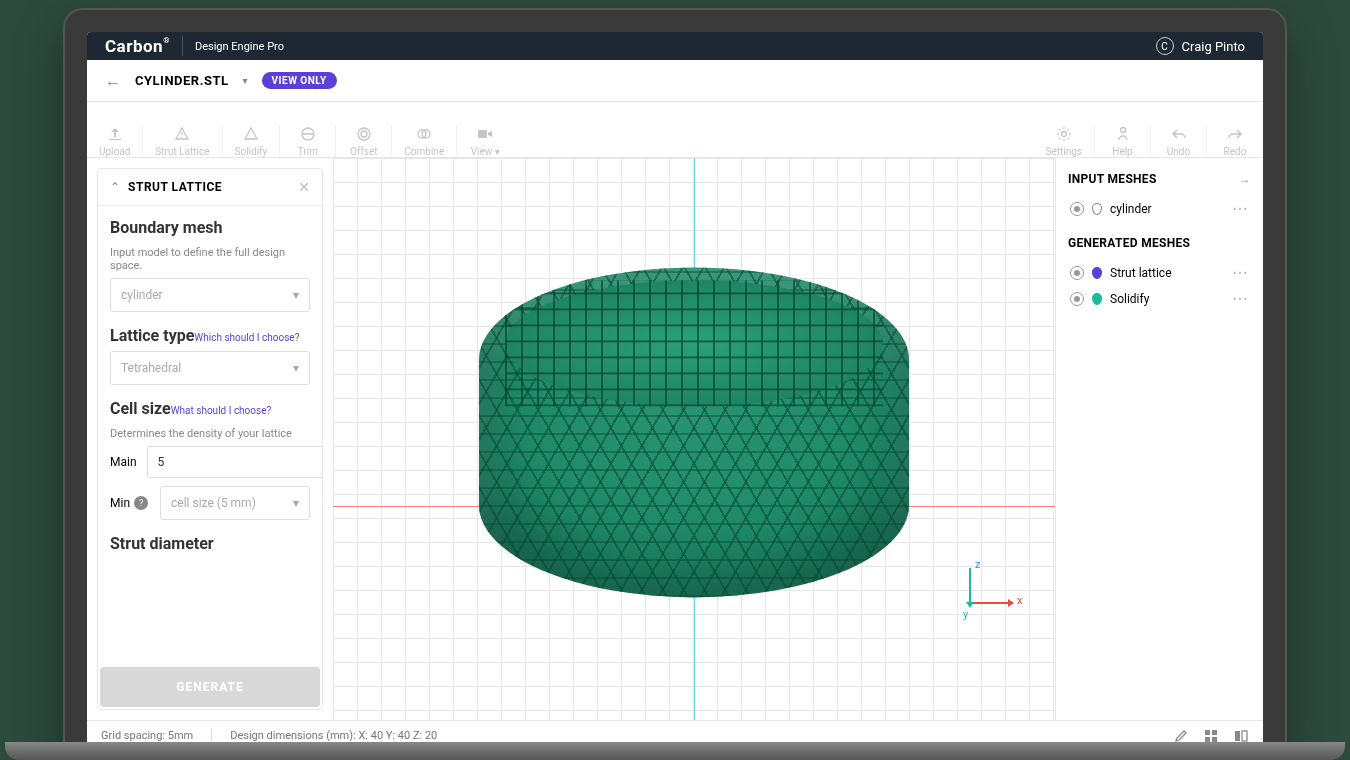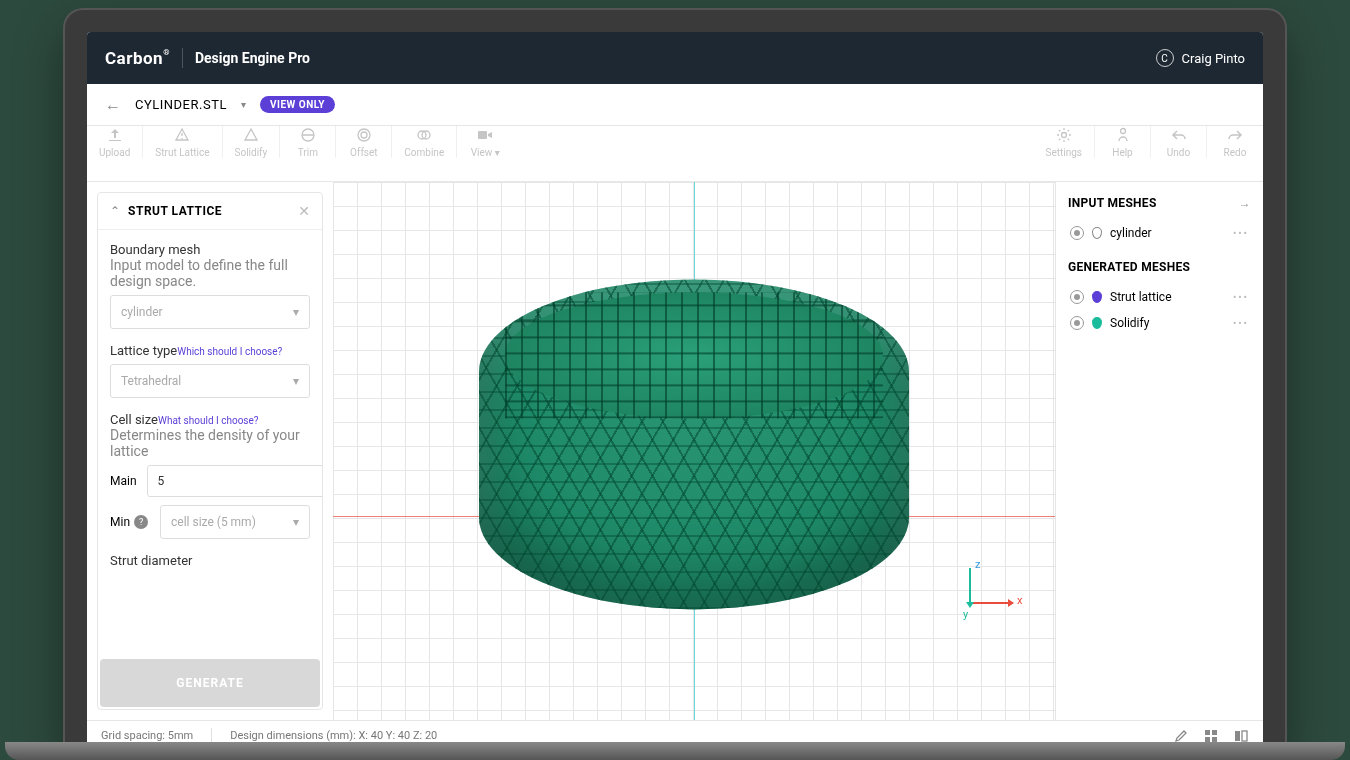--- a/index.html
+++ b/index.html
@@ -19,66 +19,66 @@
   bottom: -10px;
   left: -60px;
   right: -60px;
   height: 18px;
   background: linear-gradient(#888, #555);
   border-radius: 0 0 14px 14px;
 }
 
 .screen { width: 100%; height: 100%; background: #fff; display: flex; flex-direction: column; overflow: hidden; border-radius: 4px 4px 0 0; }
 
-.titlebar { background: #1e2833; color: #fff; height: 52px; display: flex; align-items: center; padding: 0 18px; justify-content: space-between; }
+.titlebar { background: #1e2833; color: #fff; height: 28px; display: flex; align-items: center; padding: 0 18px; justify-content: space-between; }
 .brand { display: flex; align-items: center; gap: 12px; }
 .brand-name { font-weight: 700; font-size: 17px; letter-spacing: 0.5px; }
 .brand-reg { font-size: 8px; vertical-align: top; }
 .brand-divider { width: 1px; height: 20px; background: #4a5560; }
-.brand-sub { font-size: 14px; font-weight: 700; }
+.brand-sub { font-size: 11px; font-weight: 400; }
 .user { display: flex; align-items: center; gap: 8px; font-size: 13px; }
 .user-avatar { width: 18px; height: 18px; border: 1.5px solid #ccc; border-radius: 50%; display: flex; align-items: center; justify-content: center; font-size: 10px; }
 
 .filebar { height: 42px; border-bottom: 1px solid #e6e6e6; display: flex; align-items: center; padding: 0 18px; gap: 14px; }
 .back-arrow { color: #888; font-size: 16px; }
-.filename { font-weight: 400; font-size: 13px; letter-spacing: 0.5px; }
+.filename { font-weight: 700; font-size: 13px; letter-spacing: 0.5px; }
 .file-caret { color: #888; font-size: 10px; }
 .view-badge { background: #5b3fd6; color: #fff; font-size: 10px; font-weight: 700; padding: 3px 10px; border-radius: 10px; letter-spacing: 0.5px; }
 
-.toolbar { height: 56px; border-bottom: 1px solid #e6e6e6; display: flex; align-items: flex-start; }
+.toolbar { height: 56px; border-bottom: 1px solid #e6e6e6; display: flex; align-items: flex-end; }
 .toolbar-group { display: flex; }
 .tool-btn { display: flex; flex-direction: column; align-items: center; justify-content: center; padding: 0 12px; gap: 3px; color: #c5c5c5; font-size: 10px; border-right: 1px solid #f0f0f0; min-width: 56px; cursor: pointer; }
 .tool-btn:last-child { border-right: none; }
 .tool-icon { width: 18px; height: 18px; display: flex; align-items: center; justify-content: center; }
 .toolbar-spacer { flex: 1; border-left: 1px solid #e6e6e6; border-right: 1px solid #e6e6e6; }
 
 .workspace { flex: 1; display: flex; min-height: 0; }
 
 .side-panel { width: 246px; padding: 10px; display: flex; flex-direction: column; gap: 10px; }
 .panel-card { border: 1px solid #e6e6e6; border-radius: 4px; background: #fff; flex: 1; display: flex; flex-direction: column; overflow: hidden; }
 .panel-header { display: flex; align-items: center; padding: 10px 12px; border-bottom: 1px solid #eee; }
 .panel-title { font-weight: 700; font-size: 12px; letter-spacing: 0.5px; flex: 1; }
 .panel-close { color: #bbb; font-size: 14px; }
 .panel-body { padding: 12px; overflow-y: auto; flex: 1; }
 .panel-body::-webkit-scrollbar { width: 0; }
 
 .field-group { margin-bottom: 14px; }
 .field-header { display: flex; justify-content: flex-start; align-items: baseline; }
-.field-label { font-size: 13px; font-weight: 400; color: #333; }
+.field-label { font-size: 16px; font-weight: 700; color: #333; }
 .field-help { font-size: 10px; color: #5b3fd6; }
-.field-desc { font-size: 14px; color: #888; margin-top: 0; margin-bottom: 6px; }
+.field-desc { font-size: 11px; color: #888; margin-top: 9px; margin-bottom: 6px; }
 .select-box, .input-box { border: 1px solid #ddd; border-radius: 3px; height: 34px; display: flex; align-items: center; padding: 0 10px; font-size: 12px; color: #aaa; justify-content: space-between; background: #fff; }
 .input-row { display: flex; align-items: center; gap: 10px; margin-bottom: 8px; }
 .input-row-label { font-size: 12px; width: 40px; display: flex; align-items: center; gap: 4px; }
 .input-with-unit { flex: 1; display: flex; align-items: center; border: 1px solid #ddd; border-radius: 3px; height: 32px; }
 .input-with-unit input { border: none; flex: 1; padding: 0 10px; font-size: 12px; outline: none; color: #333; background: transparent; }
 .input-unit { padding: 0 10px; font-size: 11px; color: #999; border-left: 1px solid #eee; height: 100%; display: flex; align-items: center; }
 .help-dot { width: 14px; height: 14px; border-radius: 50%; background: #888; color: #fff; font-size: 9px; display: inline-flex; align-items: center; justify-content: center; }
 
-.generate-btn { background: #d8d8d8; color: #fff; height: 48px; border-radius: 4px; display: flex; align-items: center; justify-content: center; font-weight: 700; font-size: 12px; letter-spacing: 1px; margin: 0 2px 2px 2px; }
+.generate-btn { background: #d8d8d8; color: #fff; height: 40px; border-radius: 4px; display: flex; align-items: center; justify-content: center; font-weight: 700; font-size: 12px; letter-spacing: 1px; margin: 0 2px 2px 2px; }
 
 .viewport { flex: 1; position: relative; background: #fff; overflow: hidden; }
 .grid-bg { position: absolute; inset: 0;
   background-image:
     linear-gradient(#e6e6e6 1px, transparent 1px),
     linear-gradient(90deg, #e6e6e6 1px, transparent 1px);
   background-size: 24px 24px;
 }
 .grid-center-v { position: absolute; top:0; bottom:0; left:50%; width:1px; background:#6ad8d8; }
 .axis-gizmo { position: absolute; right: 40px; bottom: 90px; width: 70px; height: 70px; }

